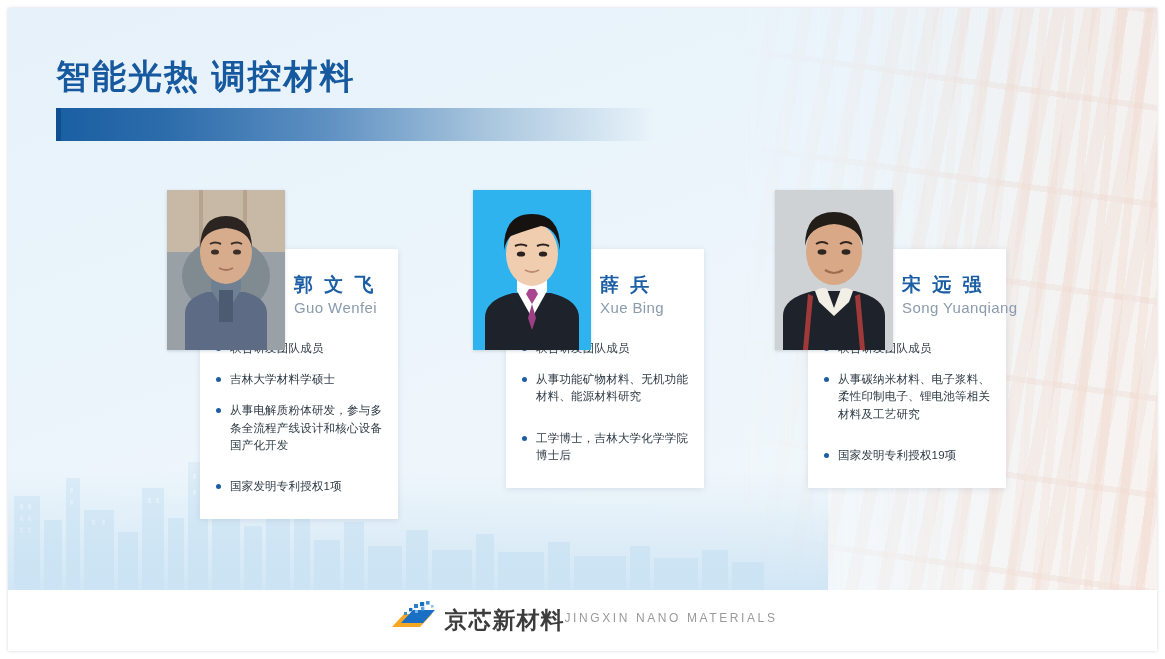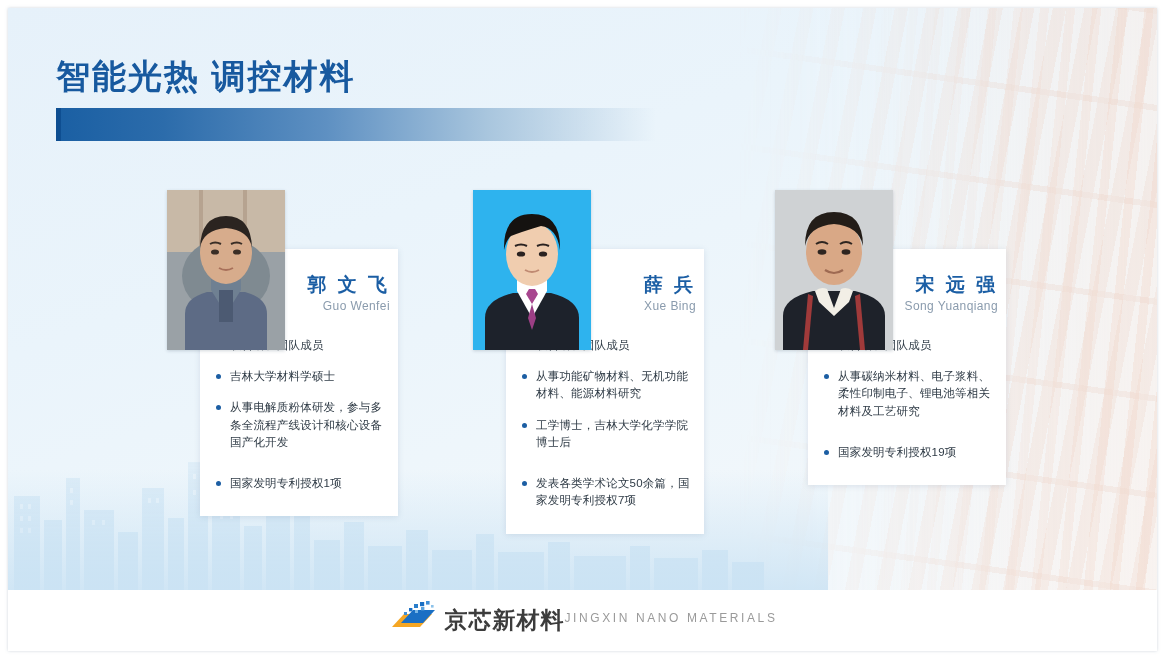--- a/index.html
+++ b/index.html
@@ -96,31 +96,31 @@
   .photo svg{display:block;width:118px;height:160px;}
 
   .card{
     position:absolute;left:33px;top:59px;width:200px;
     background:#ffffff;
     box-shadow:0 1px 6px rgba(90,115,140,.16);
     z-index:2;
   }
 
   .name-block{
-    text-align:right;
+    text-align:left;
     padding:26px 8px 6px 8px;
     margin-left:86px;
   }
   .cn-name{
     font-size:19px;font-weight:bold;color:#1b5ea4;letter-spacing:3px;
     line-height:1.1;white-space:nowrap;
   }
   .en-name{
     margin-top:3px;
-    font-size:12px;color:#8a9bad;letter-spacing:.4px;white-space:nowrap;
+    font-size:15px;color:#8a9bad;letter-spacing:.4px;white-space:nowrap;
   }
 
   .bullets{
     list-style:none;margin:0;padding:18px 14px 20px 16px;
   }
   .bullets li{
     position:relative;
     padding-left:14px;
     margin-bottom:14px;
     font-size:11.5px;
@@ -282,21 +282,20 @@
         </div>
         <div class="card">
           <div class="name-block">
             <div class="cn-name">薛 兵</div>
             <div class="en-name">Xue Bing</div>
           </div>
           <ul class="bullets">
             <li>联合研发团队成员</li>
             <li>从事功能矿物材料、无机功能材料、能源材料研究</li>
             <li>工学博士，吉林大学化学学院博士后</li>
-            <li>发表各类学术论文50余篇，国家发明专利授权7项</li>
           </ul>
         </div>
       </div>
 
       <div class="person" id="person-3">
         <div class="photo">
           <svg viewBox="0 0 118 160">
             <rect x="0" y="0" width="118" height="160" fill="#cfd2d4"></rect>
             <path d="M8 160 L8 126 Q8 108 38 101 L80 101 Q110 108 110 126 L110 160 Z" fill="#1e222a"></path>
             <path d="M40 101 Q46 96 52 99 L59 118 L66 99 Q72 96 78 101 L74 112 L59 126 L44 112 Z" fill="#f2efe6"></path>

